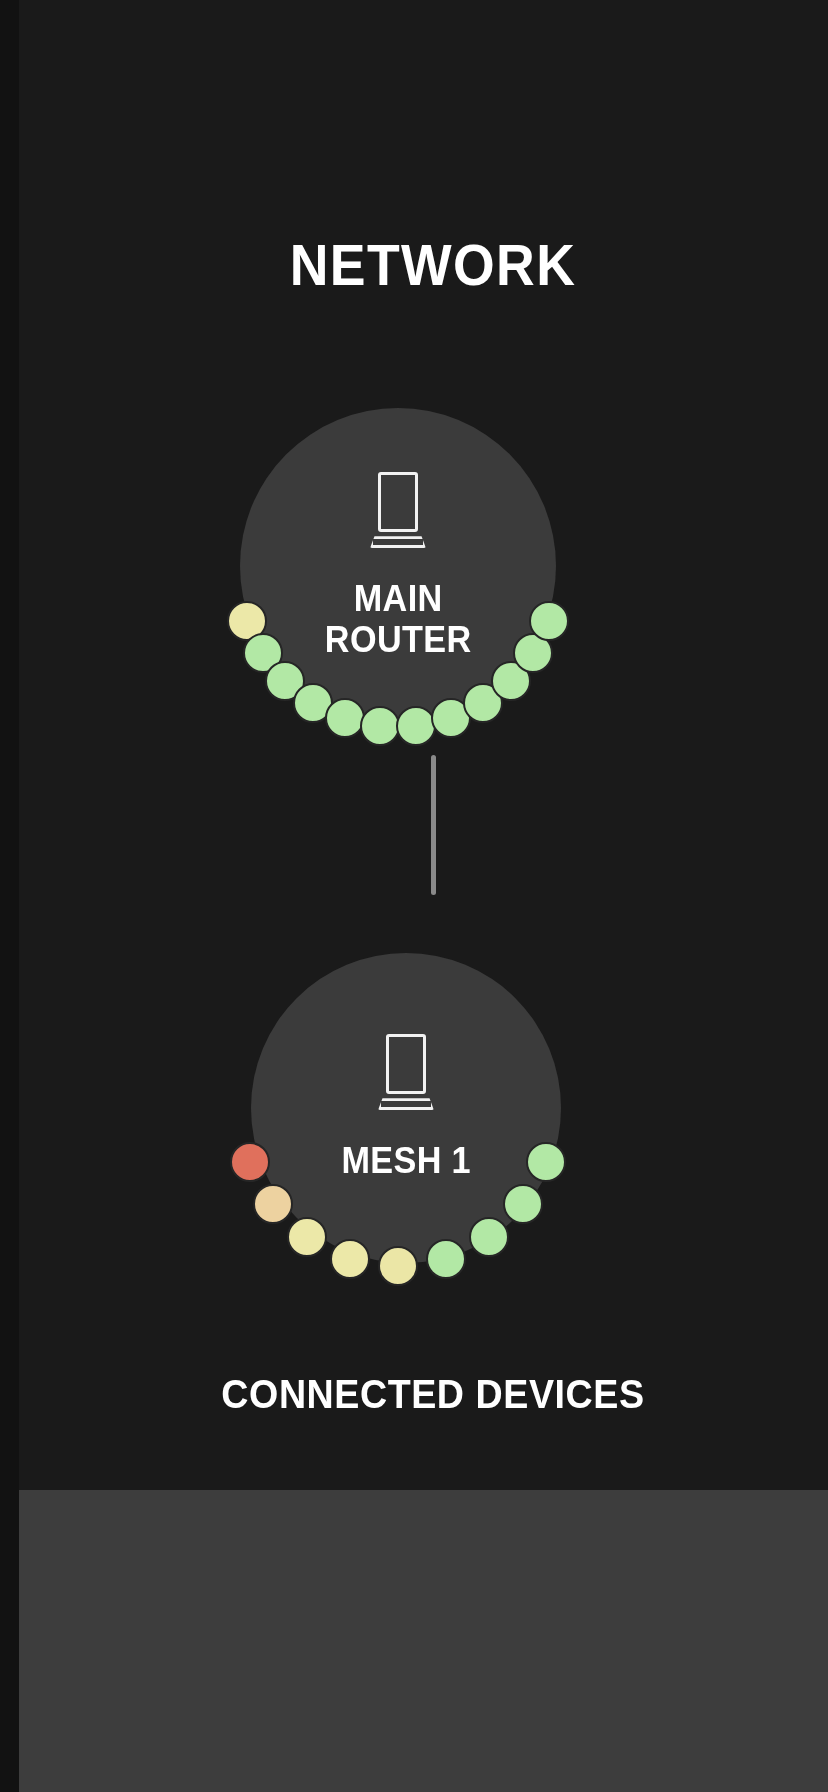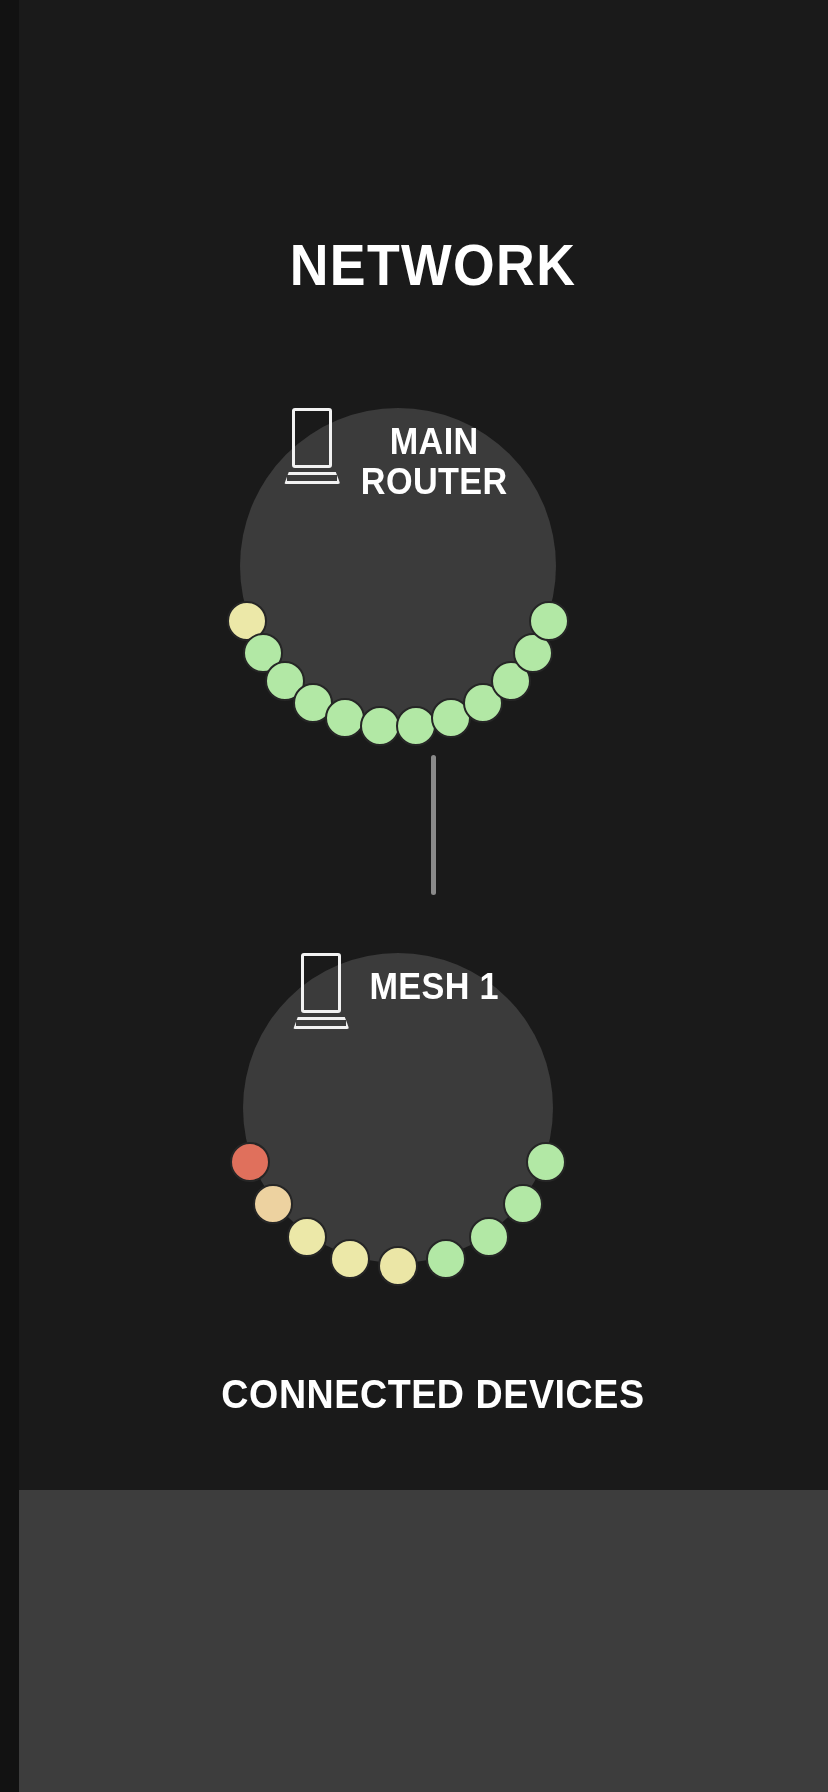--- a/index.html
+++ b/index.html
@@ -31,22 +31,22 @@
   .graph { position:absolute; top:0; left:0; width:828px; height:1792px; }
 
   .node { position:absolute; width:316px; height:316px; }
   .node-circle {
     position:absolute; inset:0;
     border-radius:50%;
     background:#3b3b3b;
   }
   .node-inner {
     position:absolute; inset:0;
-    display:flex; flex-direction:row;
-    justify-content:center;
+    display:flex; flex-direction:column;
+    align-items:center; justify-content:center;
     gap:17px;
   }
   .router-icon { width:56px; height:76px; position:relative; }
   .router-icon .body {
     position:absolute; left:8px; top:0;
     width:40px; height:60px;
     border:3px solid #f2f2f2;
     border-radius:3px;
     box-sizing:border-box;
   }
@@ -124,21 +124,21 @@
         </div>
         <div class="node-label">
           <div>MAIN</div>
           <div>ROUTER</div>
         </div>
       </div>
     </div>
 
     <div class="connector" id="connector" style="top: 755px; height: 140px; background: rgb(138, 138, 138);"></div>
 
-    <div class="node" id="node-1" style="width: 310px; height: 310px; left: 224px; top: 953px;">
+    <div class="node" id="node-1" style="width: 310px; height: 310px; left: 232px; top: 953px;">
       <div class="node-circle" style="background: rgb(59, 59, 59);"></div>
       <div class="node-inner">
         <div class="router-icon">
           <div class="body"></div>
           <div class="stand"></div>
         </div>
         <div class="node-label">
           <div>MESH 1</div>
         </div>
       </div>

